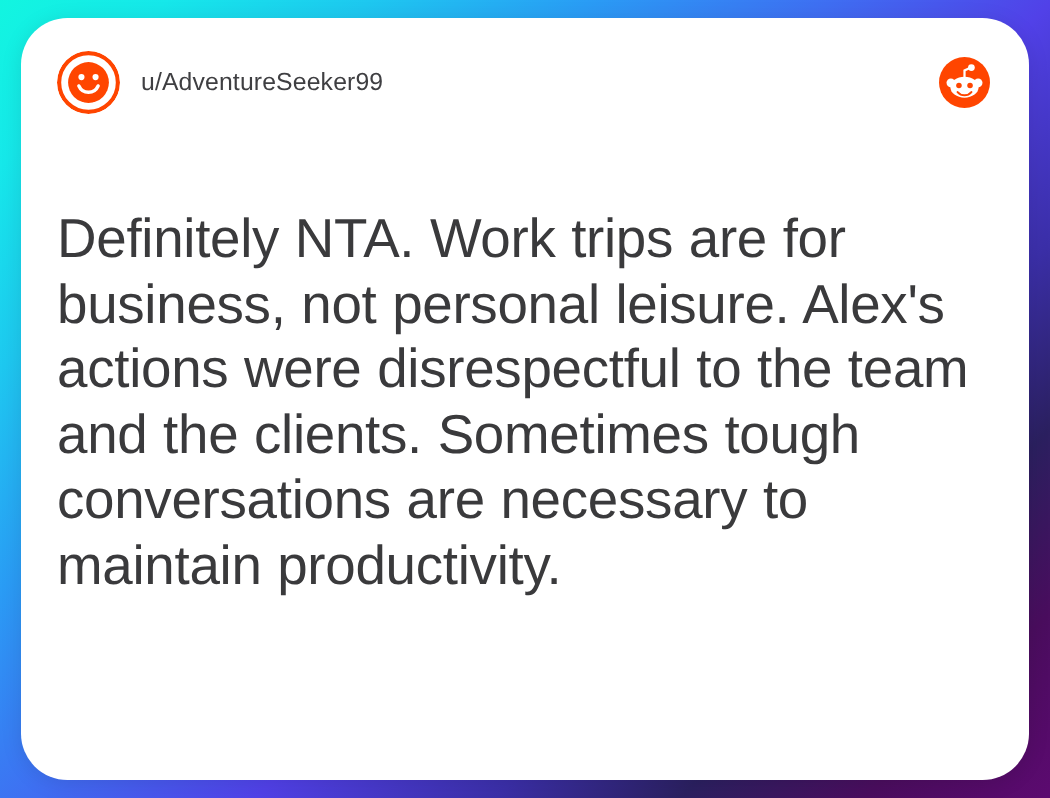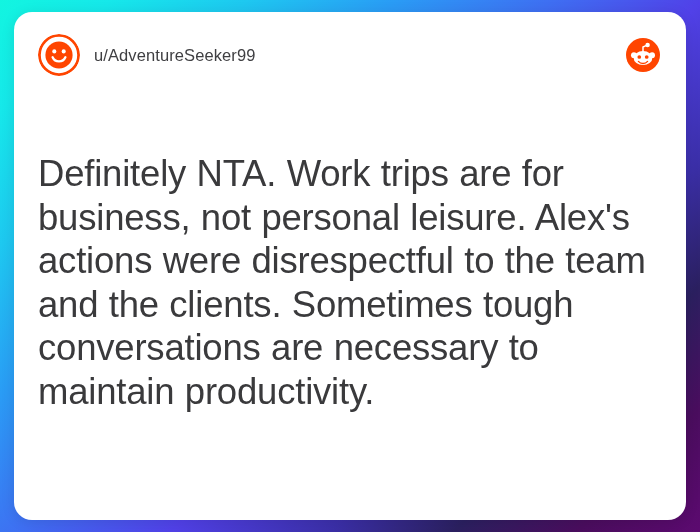--- a/index.html
+++ b/index.html
@@ -32,21 +32,21 @@
   }
 
   
   .card {
     position: absolute;
     left: 14px;
     top: 12px;
     width: 672px;
     height: 508px;
     background: #ffffff;
-    border-radius: 18px;
+    border-radius: 31px;
     box-shadow: 0 2px 14px rgba(0,0,0,0.10);
     overflow: hidden;
   }
 
   
   .card-header {
     position: absolute;
     left: 0;
     top: 0;
     width: 100%;
@@ -79,21 +79,21 @@
     width: 34px;
     height: 34px;
     flex: 0 0 34px;
     display: block;
   }
 
   
   .post-body {
     position: absolute;
     left: 24px;
-    top: 140px;
+    top: 125px;
     width: 630px;
     font-size: 36.5px;
     line-height: 43.5px;
     color: #3a3a3c;
     letter-spacing: -0.2px;
     font-weight: 400;
     font-family: "Liberation Sans", sans-serif;
     word-spacing: 0.5px;
   }
 </style>

